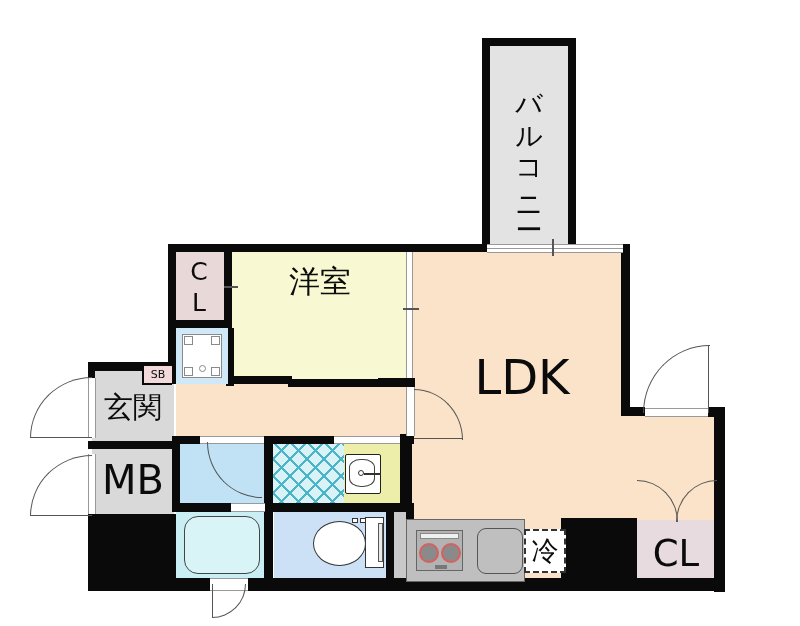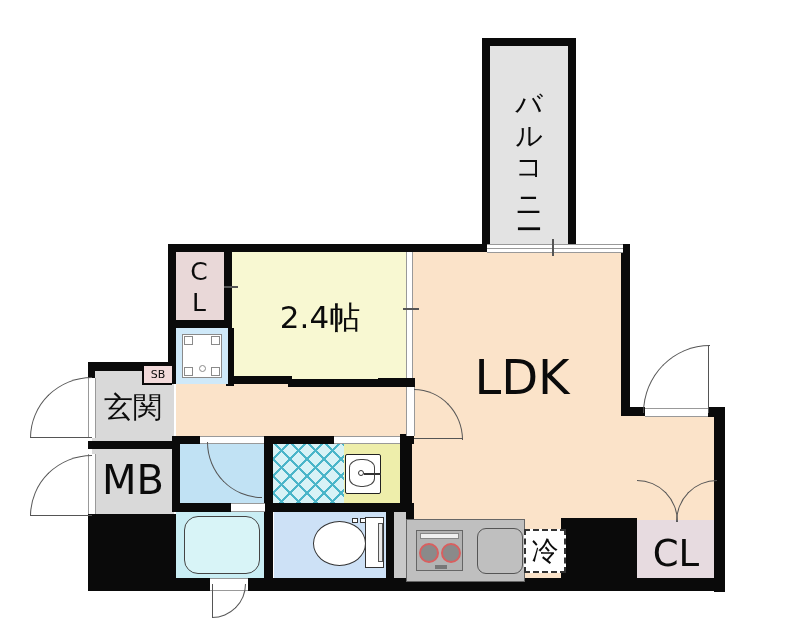--- a/index.html
+++ b/index.html
@@ -148,22 +148,22 @@
   <div class="lbl" style="left:142px;top:366px;width:30px;height:19px;background:#f2dada;border-left:2px solid #0a0a0a;border-bottom:2px solid #0a0a0a;font-size:11px;">
       <span>SB</span>
     </div>
 
   <div class="lbl vert" style="left:503px;top:54px;width:52px;height:186px;font-size:27px;letter-spacing:5px;">
       <span>バルコニー</span>
     </div>
   <div class="lbl vert-up" style="left:174px;top:256px;width:50px;height:64px;font-size:25px;letter-spacing:2px;">
       <span>CL</span>
     </div>
-  <div class="lbl" style="left:230px;top:300px;width:180px;height:36px;font-size:31px;">
-      <span>2.4帖</span>
+  <div class="lbl" style="left:230px;top:264px;width:180px;height:36px;font-size:31px;">
+      <span>洋室</span>
     </div>
   <div class="lbl" style="left:422px;top:352px;width:200px;height:50px;font-size:48px;justify-content:center;">
       <span>LDK</span>
     </div>
   <div class="lbl" style="left:92px;top:388px;width:82px;height:40px;font-size:29px;">
       <span>玄関</span>
     </div>
   <div class="lbl" style="left:92px;top:454px;width:82px;height:52px;font-size:40px;">
       <span>MB</span>
     </div>

